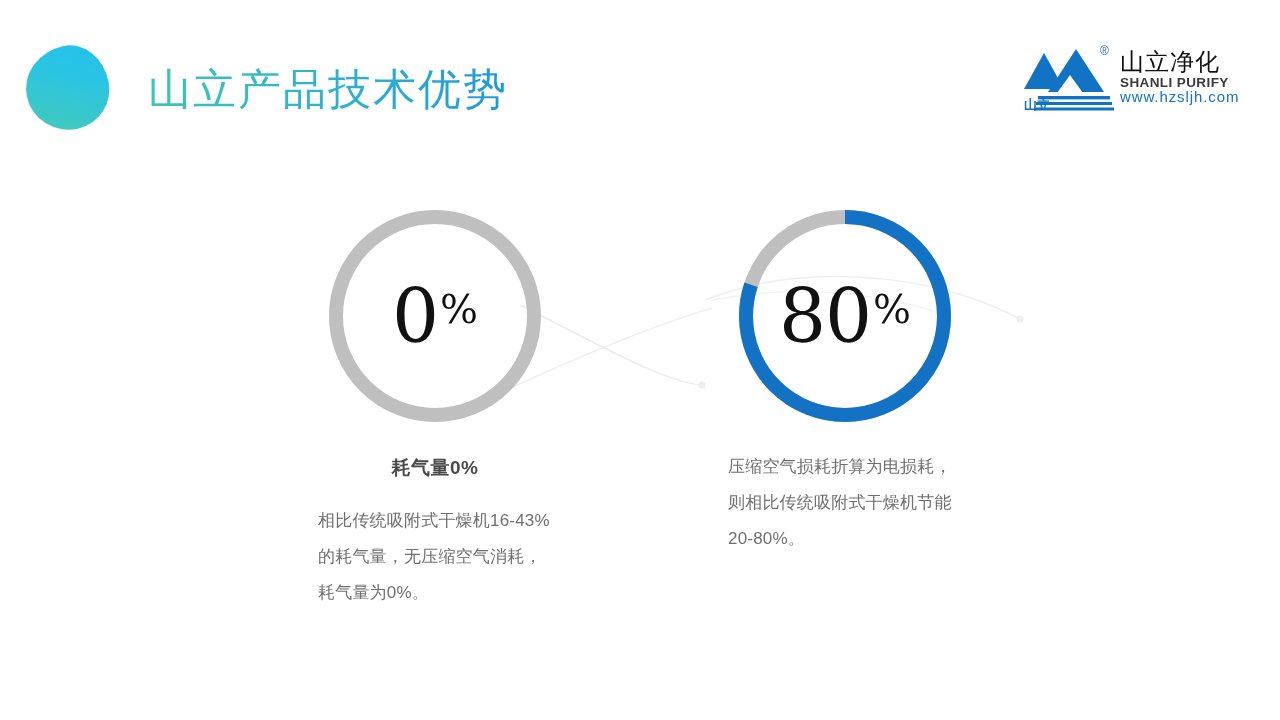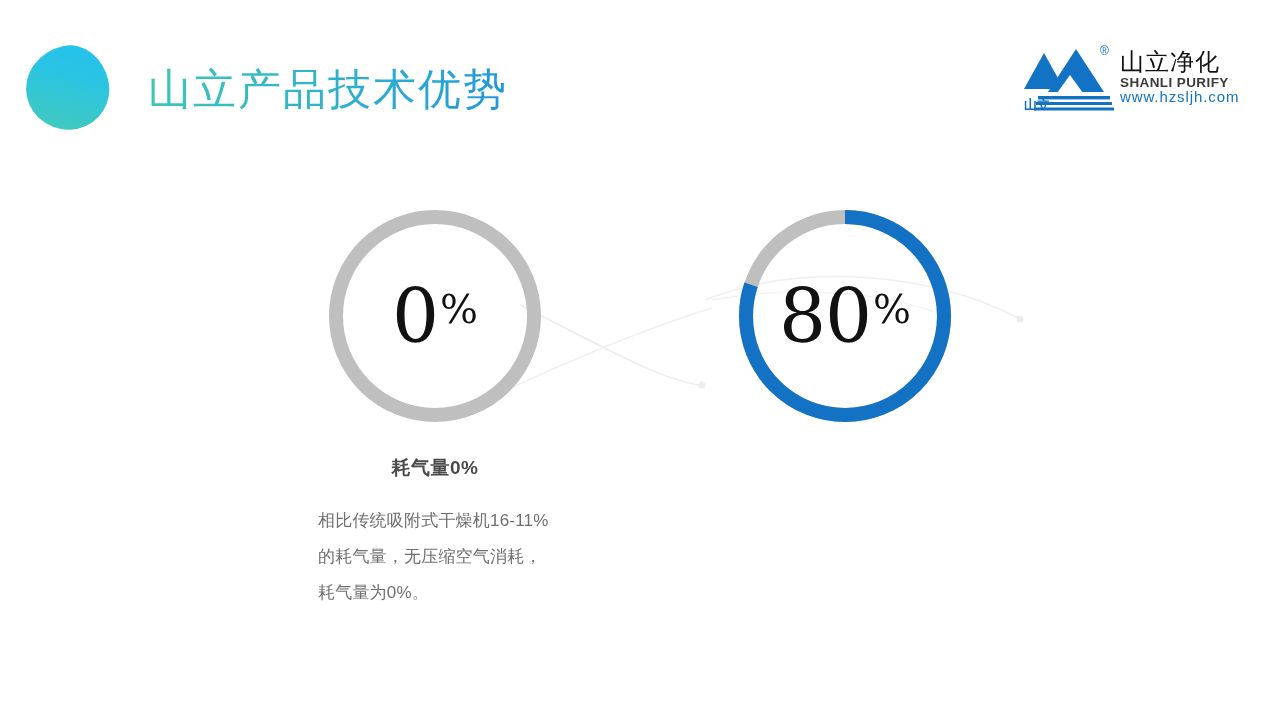--- a/index.html
+++ b/index.html
@@ -237,30 +237,31 @@
       <div class="ring-wrap">
         <svg class="ring-svg" viewBox="0 0 222 222" xmlns="http://www.w3.org/2000/svg">
           <circle cx="111" cy="111" r="99" fill="none" stroke="#BFBFBF" stroke-width="14"></circle>
         </svg>
         <div class="ring-value">
           <span class="ring-num">0</span>
           <span class="ring-pct">%</span>
         </div>
       </div>
       <div class="metric-heading">耗气量0%</div>
-      <div class="metric-body">相比传统吸附式干燥机16-11%的耗气量，无压缩空气消耗，耗气量为0%。</div>
+      <div class="metric-body">相比传统吸附式干燥机16-43%的耗气量，无压缩空气消耗，耗气量为0%。</div>
     </div>
 
     <div class="metric metric--right">
       <div class="ring-wrap">
         <svg class="ring-svg" viewBox="0 0 222 222" xmlns="http://www.w3.org/2000/svg">
           <circle cx="111" cy="111" r="99" fill="none" stroke="#BFBFBF" stroke-width="14"></circle>
           <circle cx="111" cy="111" r="99" fill="none" stroke="#1472C4" stroke-width="14" stroke-dasharray="497.6 124.4" transform="rotate(-90 111 111)"></circle>
         </svg>
         <div class="ring-value">
           <span class="ring-num">80</span>
           <span class="ring-pct">%</span>
         </div>
       </div>
+      <div class="metric-body">压缩空气损耗折算为电损耗，则相比传统吸附式干燥机节能20-80%。</div>
     </div>
 
   </div>
 </div>
 
 </body></html>

